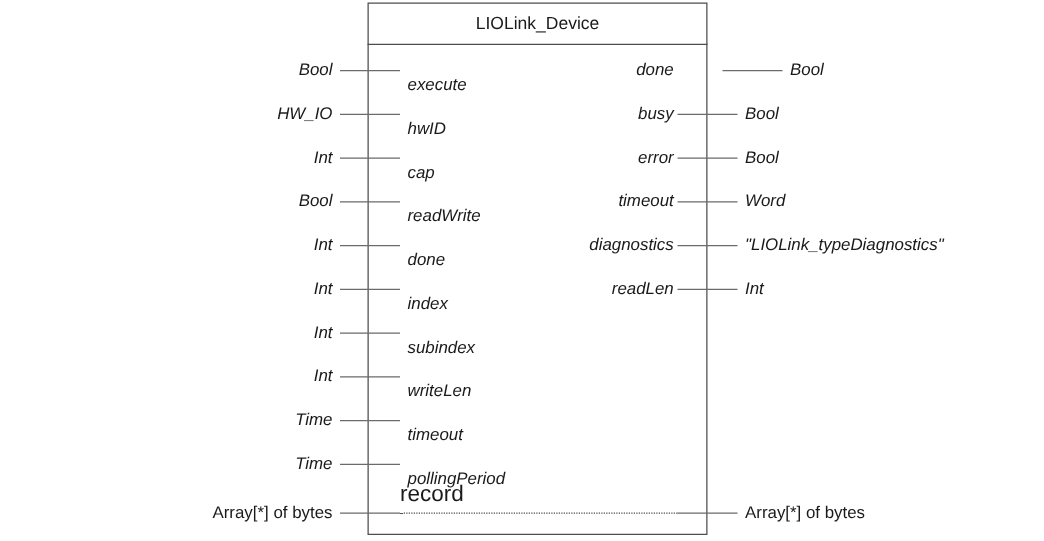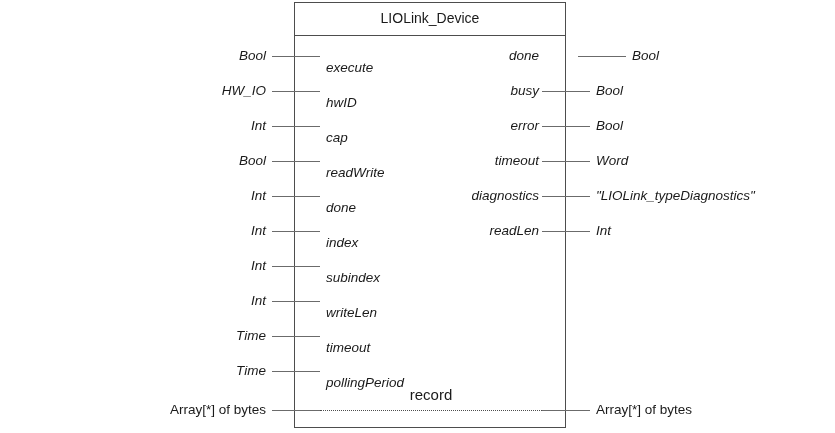--- a/index.html
+++ b/index.html
@@ -142,22 +142,21 @@
     top: 10px;
     width: 222px;
     height: 0;
     border-top: 1px dotted #4d4d4d;
   }
   .inout-name {
     position: absolute;
     left: 320px;
     top: -13px;
     width: 222px;
-    text-align: center;
-    font-size: 15px;
+    font-size: 18px;
     line-height: 16px;
     white-space: nowrap;
   }
   .inout-type-left {
     position: absolute;
     right: 569px;
     top: 0;
     line-height: 20px;
     font-size: 13.5px;
     text-align: right;

